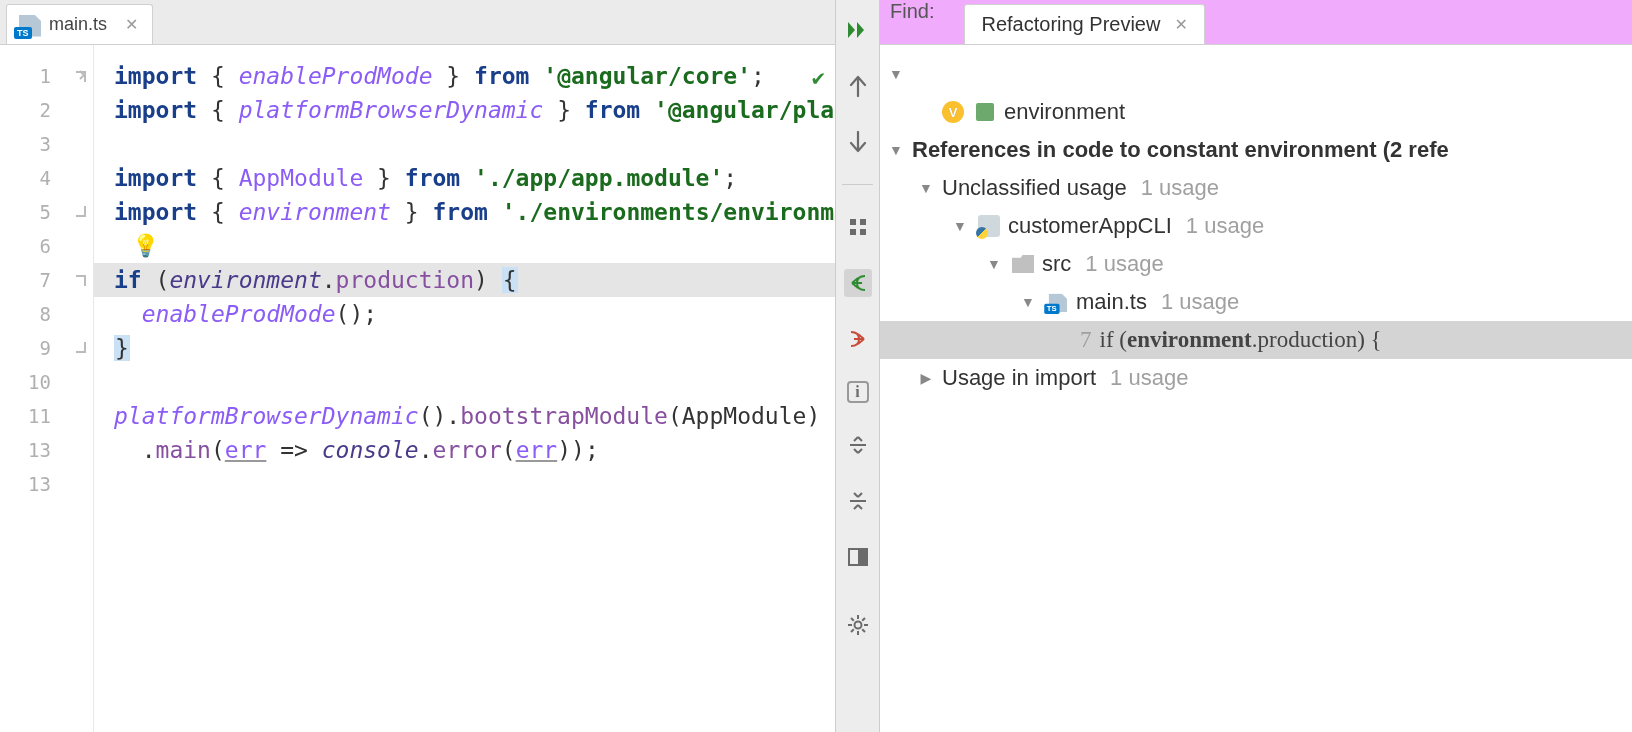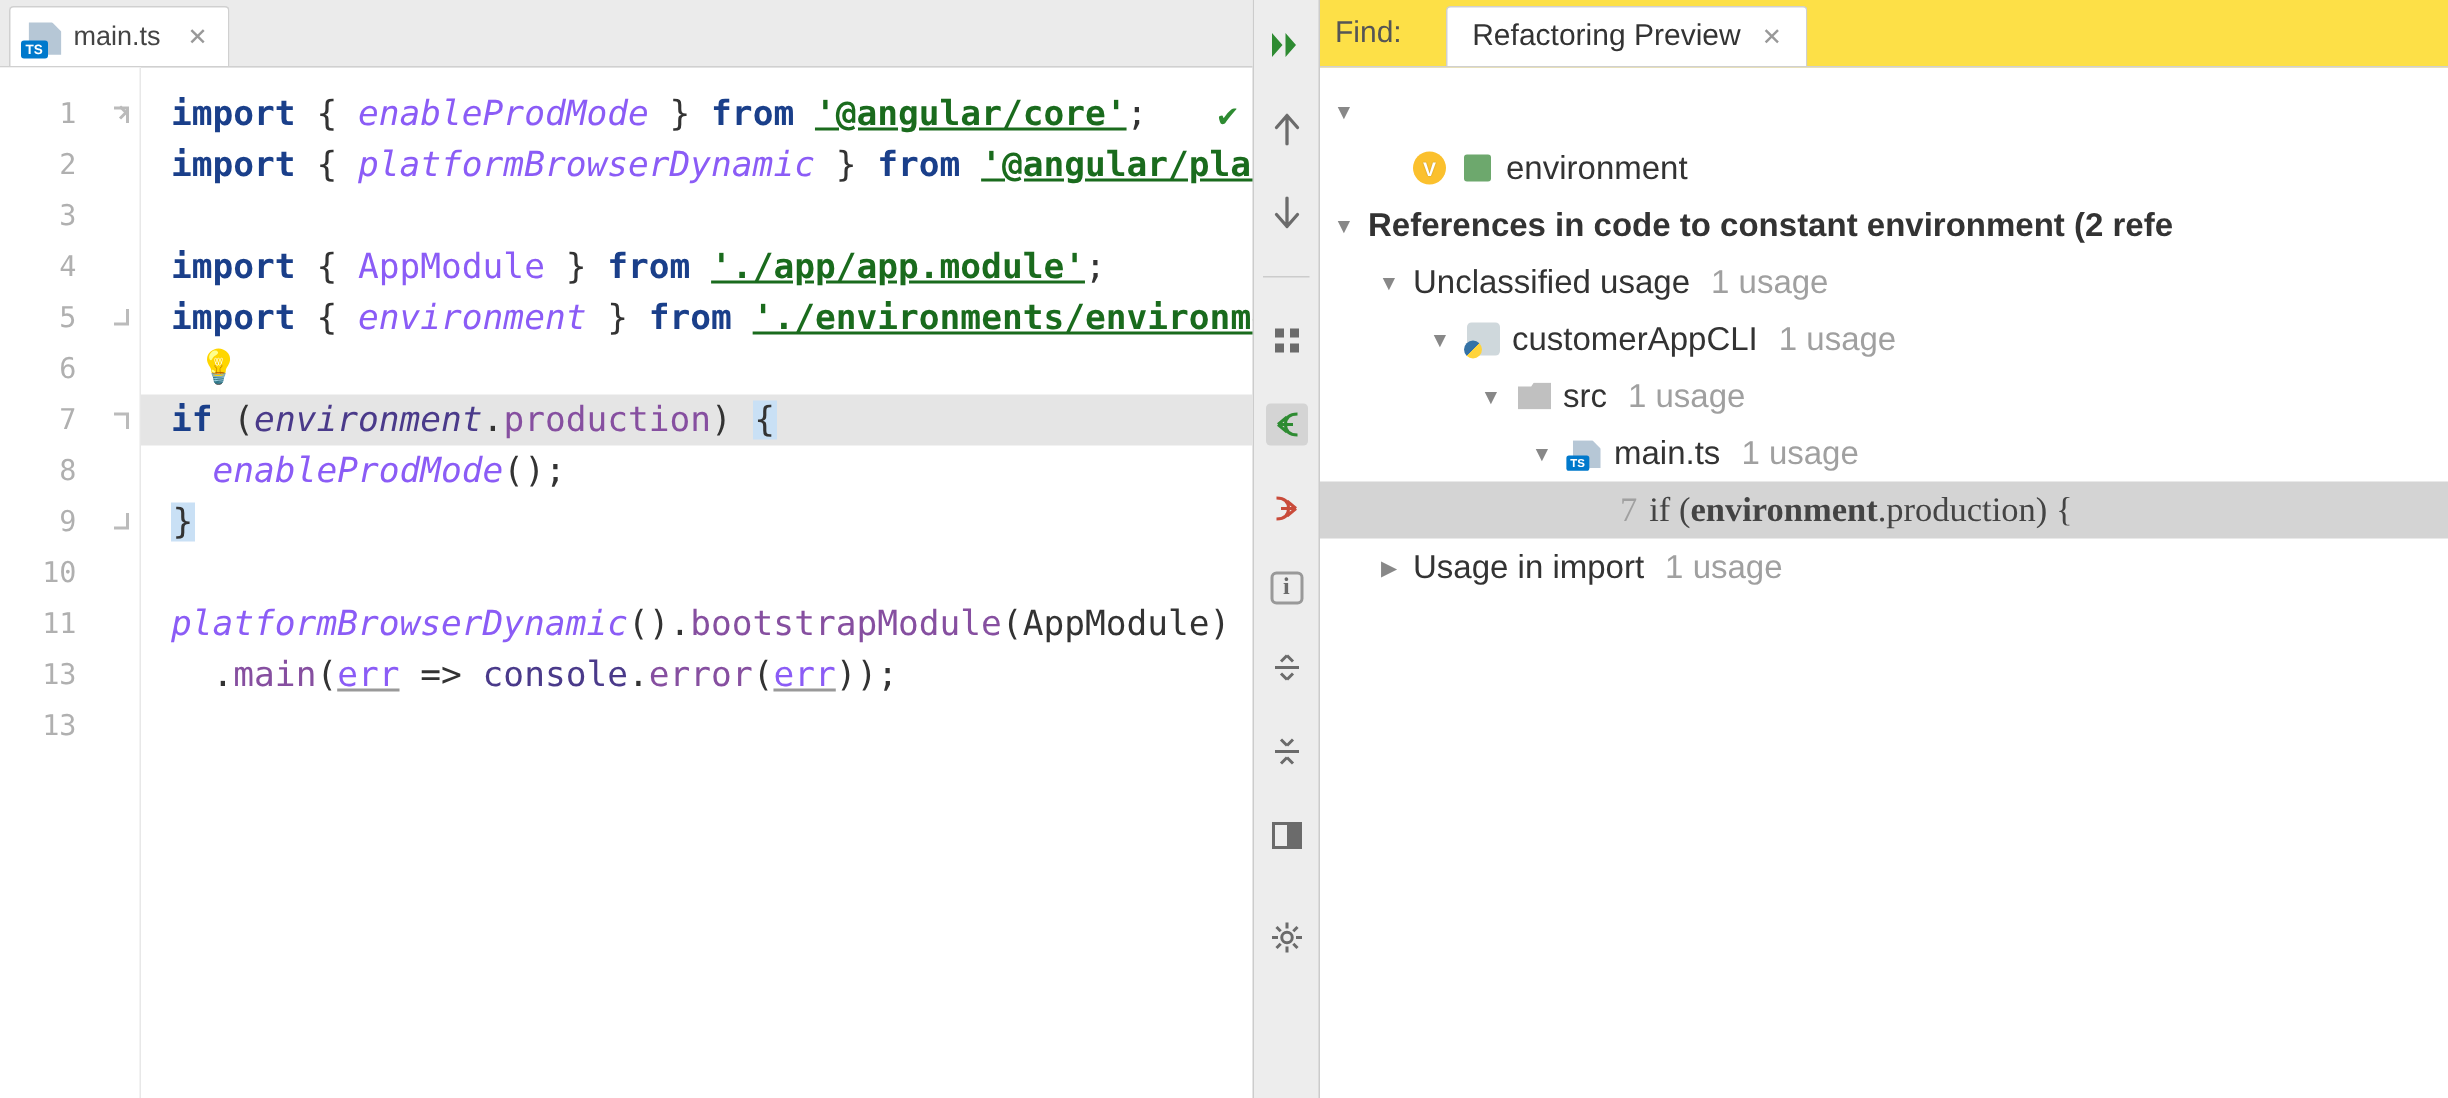--- a/index.html
+++ b/index.html
@@ -110,24 +110,24 @@
 .code-line {
   height: 34px;
   padding-left: 20px;
   white-space: pre;
   position: relative;
 }
 .line-hl { background: #e5e5e5; }
 .kw { color: #1a3f8a; font-weight: bold; }
 .fn-italic { color: #8b5cf6; font-style: italic; }
 .var-italic { color: #4a3a8a; font-style: italic; }
-.opstr { color: #1a6b1d; font-weight: bold; text-decoration: underline; }
+.opstr { color: #1a6b1d; font-weight: bold; }
 .propcl { color: #864fa0; }
 .identp { color: #8b5cf6; }
-.consolecl { color: #4a3a8a; }
+.consolecl { color: #4a3a8a; font-style: italic; }
 .underl { text-decoration: underline #999; }
 .sel-bg { background: #c9e0f5; padding: 0 1px; }
 .check-icon {
   position: absolute;
   right: 10px;
   top: 16px;
   color: #2e8b32;
   font-size: 22px;
 }
 .bulb {
@@ -162,24 +162,24 @@
 .vtoolbar hr { width: 70%; border: none; border-top: 1px solid #ccc; }
 .find-panel {
   flex: 1;
   display: flex;
   flex-direction: column;
   background: #fff;
   overflow: hidden;
 }
 .find-header {
   height: 45px;
-  background: #fde047;
+  background: #f0abfc;
   border-bottom: 1px solid #d0d0d0;
   display: flex;
-  align-items: center;
+  align-items: flex-start;
   padding-left: 10px;
   gap: 30px;
   font-size: 20px;
 }
 .find-header .find-label { color: #555; }
 .find-tab {
   display: flex;
   align-items: center;
   gap: 14px;
   height: 40px;

